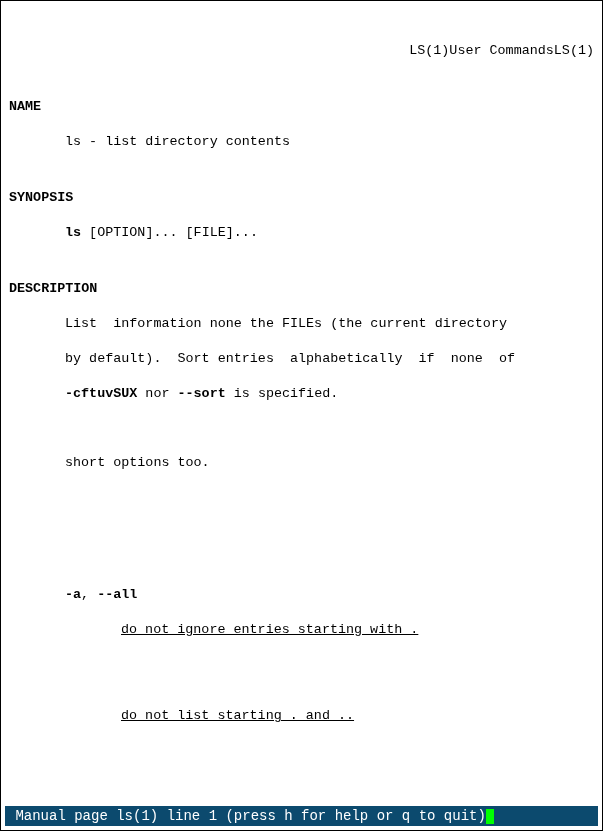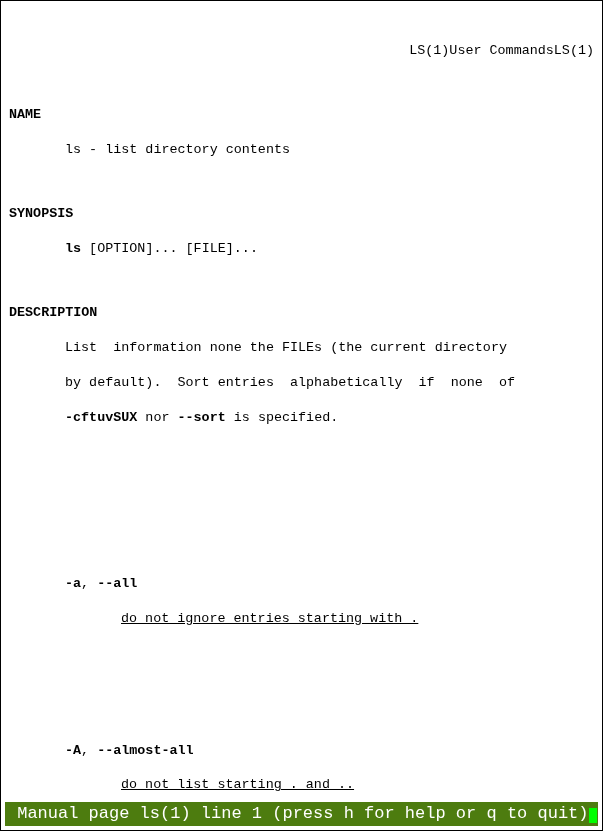--- a/index.html
+++ b/index.html
@@ -20,37 +20,37 @@
   .page {
     padding: 6px 8px 0 8px;
     white-space: pre;
   }
   .header {
     display: flex;
     justify-content: flex-end;
   }
   .section-title {
     font-weight: bold;
-    margin-top: 12px;
+    margin-top: 4px;
   }
   .indent1 { padding-left: 56px; }
   .opt-line { padding-left: 56px; margin-top: 45px; }
   .desc-line { padding-left: 112px; text-decoration: underline; }
   .bold { font-weight: bold; }
   .under { }
   .blank { height: 17px; }
   .status-bar {
     position: absolute;
     bottom: 4px;
     left: 4px;
     right: 4px;
-    background: #4d7c0f;
+    background: #0c4a6e;
     color: #fff;
     font-family: "Courier New", Courier, monospace;
-    font-size: 17px;
+    font-size: 14px;
     padding: 1px 2px;
     white-space: pre;
   }
   .cursor {
     display: inline-block;
     width: 8px;
     height: 15px;
     background: #00ff00;
     vertical-align: text-bottom;
   }
@@ -70,27 +70,27 @@
 <div class="indent1">ls - list directory contents</div>
 
 <div class="section-title">SYNOPSIS</div>
 <div class="indent1"><span class="bold">ls</span> [<span class="under">OPTION</span>]<span>...</span> [<span class="under">FILE</span>]<span>...</span></div>
 
 <div class="section-title">DESCRIPTION</div>
 <div class="indent1">List  information none the FILEs (the current directory</div>
 <div class="indent1">by default).  Sort entries  alphabetically  if  none  of</div>
 <div class="indent1"><span class="bold">-cftuvSUX</span><span> nor </span><span class="bold">--sort</span><span> is specified.</span></div>
 <div class="blank"></div>
+<div class="indent1">short options too.</div>
 <div class="blank"></div>
 
 <div class="opt-line"><span class="bold">-a</span>, <span class="bold">--all</span></div>
 <div class="desc-line">do not ignore entries starting with .</div>
 <div class="blank"></div>
 
-<div class="opt-line"><span class="bold">-A</span>, <span class="bold">--almost-all</span></div>
 <div class="desc-line">do not list starting . and ..</div>
 <div class="blank"></div>
 
 
 
 
 
 
 
 

